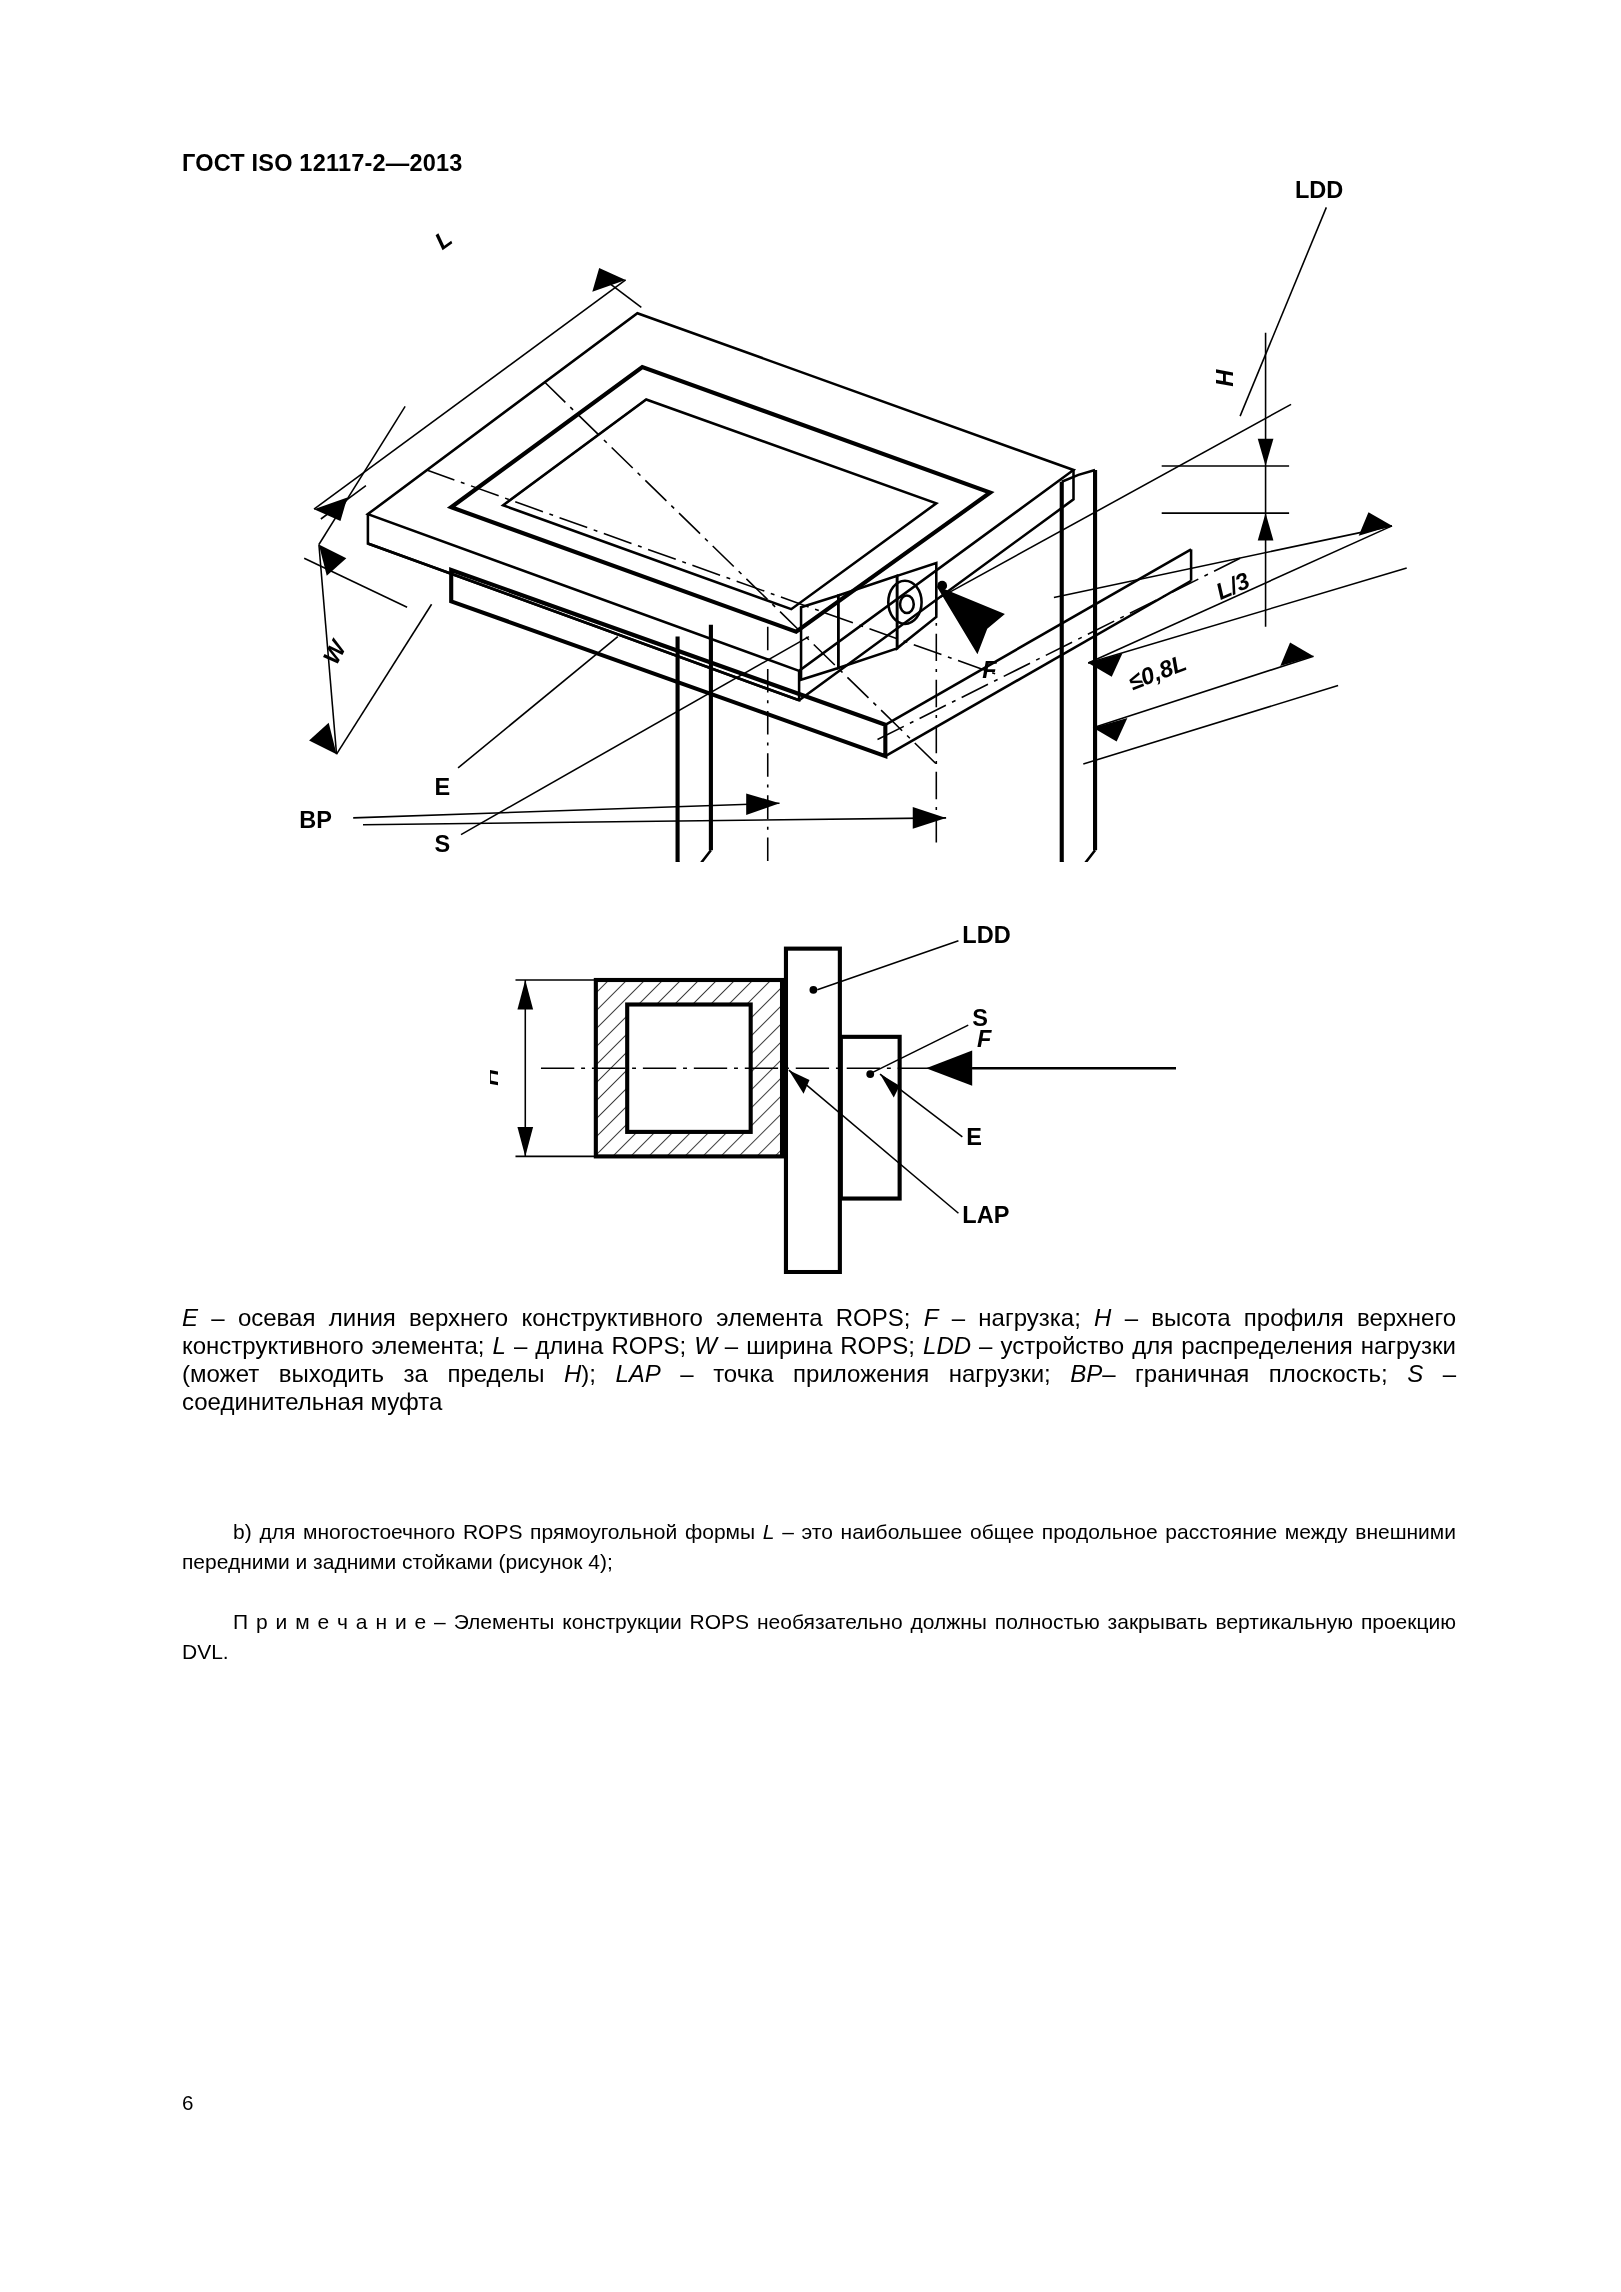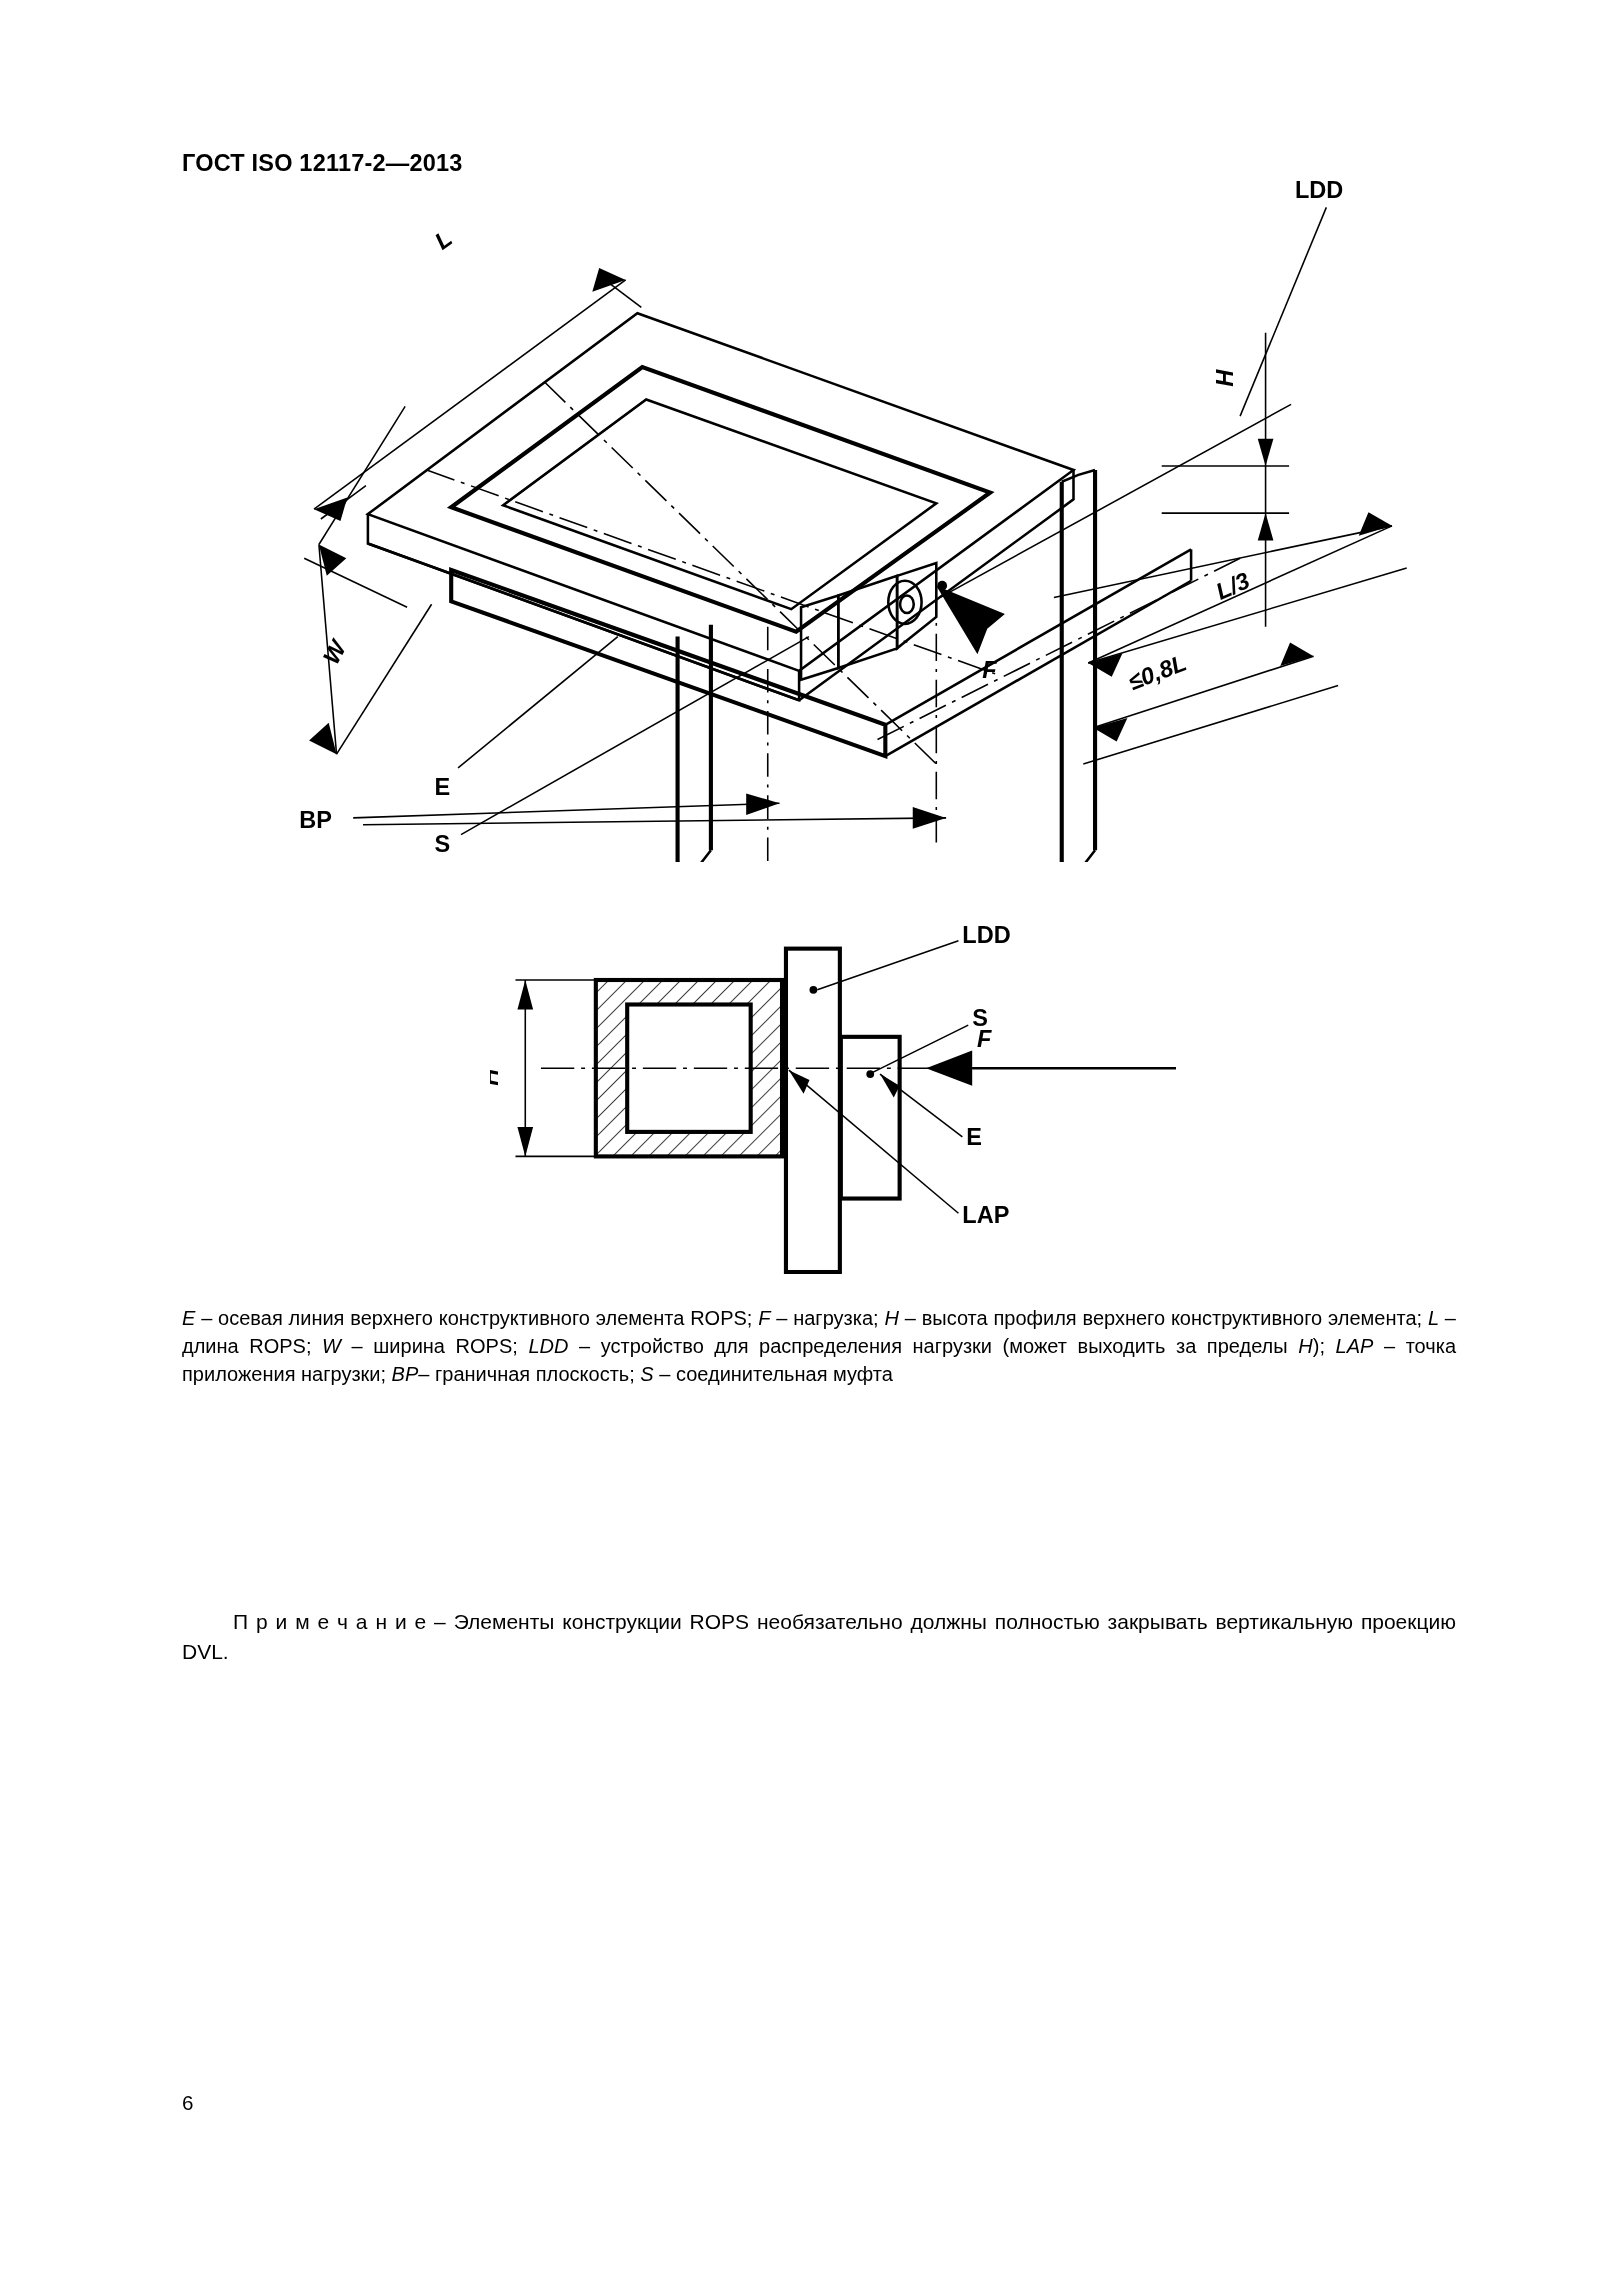--- a/index.html
+++ b/index.html
@@ -49,21 +49,21 @@
     height: 392px;
   }
   .figure-iso svg, .figure-sec svg { display: block; }
 
   
   .legend {
     position: absolute;
     left: 182px;
     top: 1304px;
     width: 1274px;
-    font-size: 20px;
+    font-size: 24px;
     line-height: 28px;
     text-align: justify;
     text-justify: inter-word;
   }
   .legend i { font-style: italic; }
 
   .fig-caption {
     position: absolute;
     left: 182px;
     top: 1456px;
@@ -271,20 +271,23 @@
       <path d="M 305 192 L 326 202 L 320 216 Z" fill="#000"></path>
       <text class="lbl" x="482" y="348">LAP</text>
     </svg>
   </div>
 
   <div class="legend">
     <i>E</i><span> – осевая линия верхнего конструктивного элемента ROPS; </span><i>F</i><span> – нагрузка; </span><i>H</i><span> – высота профиля верхнего конструктивного элемента; </span><i>L</i><span> – длина ROPS; </span><i>W</i><span> – ширина ROPS; </span><i>LDD</i><span> – устройство для распределения нагрузки (может выходить за пределы  </span><i>H</i><span>); </span><i>LAP</i><span> – точка приложения нагрузки; </span><i>BP</i><span>– граничная плоскость; </span><i>S</i><span> – соединительная муфта</span>
   </div>
 
 
+  <div class="body-par par-b">
+    <span class="indent"></span><span>b)</span><span> для многостоечного ROPS прямоугольной формы </span><i>L</i><span> – это наибольшее общее продольное расстояние между внешними передними и задними стойками (рисунок 4);</span>
+  </div>
 
   <div class="body-par par-note">
     <span class="indent"></span><span>П р и м е ч а н и е</span><span> – Элементы конструкции ROPS необязательно должны полностью закрывать вертикальную проекцию DVL.</span>
   </div>
 
   <div class="page-number">6</div>
 
 </div>
 
 

